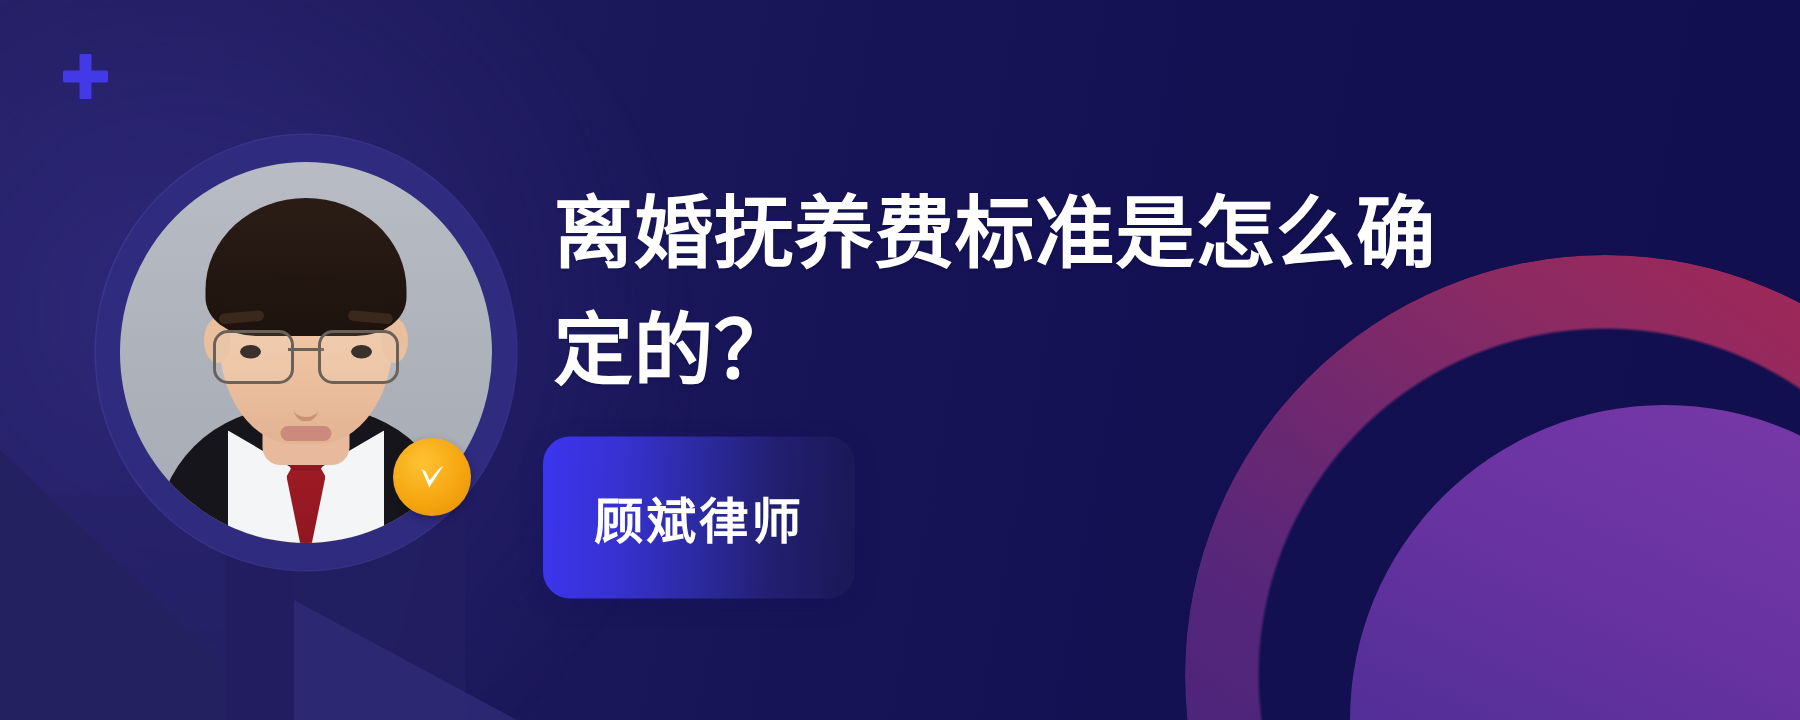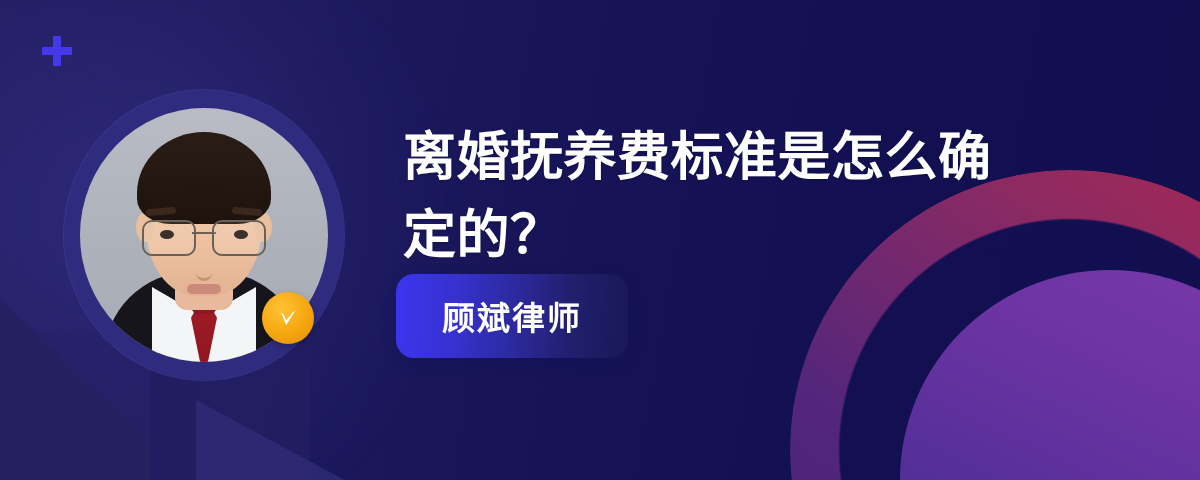--- a/index.html
+++ b/index.html
@@ -317,40 +317,41 @@
     box-shadow: 0 2px 6px rgba(0,0,0,.25);
     display: flex;
     align-items: center;
     justify-content: center;
   }
   .verified-badge svg { display: block; }
 
   
   .content {
     position: absolute;
-    left: 403px;
+    left: 369px;
     top: 118px;
     width: 640px;
   }
   .headline {
     margin: 0;
     color: #ffffff;
     font-size: 53px;
     line-height: 78px;
     font-weight: 700;
     letter-spacing: .5px;
     max-width: 600px;
     text-shadow: 0 1px 2px rgba(0,0,0,.18);
   }
   .lawyer-btn {
     display: inline-flex;
     align-items: center;
+    margin-top: 17px;
     margin-left: -7px;
-    padding: 0 46px;
-    height: 84px;
+    padding: 0 34px;
+    height: 108px;
     border: none;
     border-radius: 18px;
     color: #ffffff;
     font-size: 33px;
     font-weight: 700;
     letter-spacing: 2px;
     font-family: inherit;
     cursor: pointer;
     background: linear-gradient(92deg, #3b35ef 0%, #3731cf 26%, #2c2aa0 50%, #221f70 74%, #1a1856 100%);
     box-shadow: 0 4px 14px rgba(20,16,90,.35);

